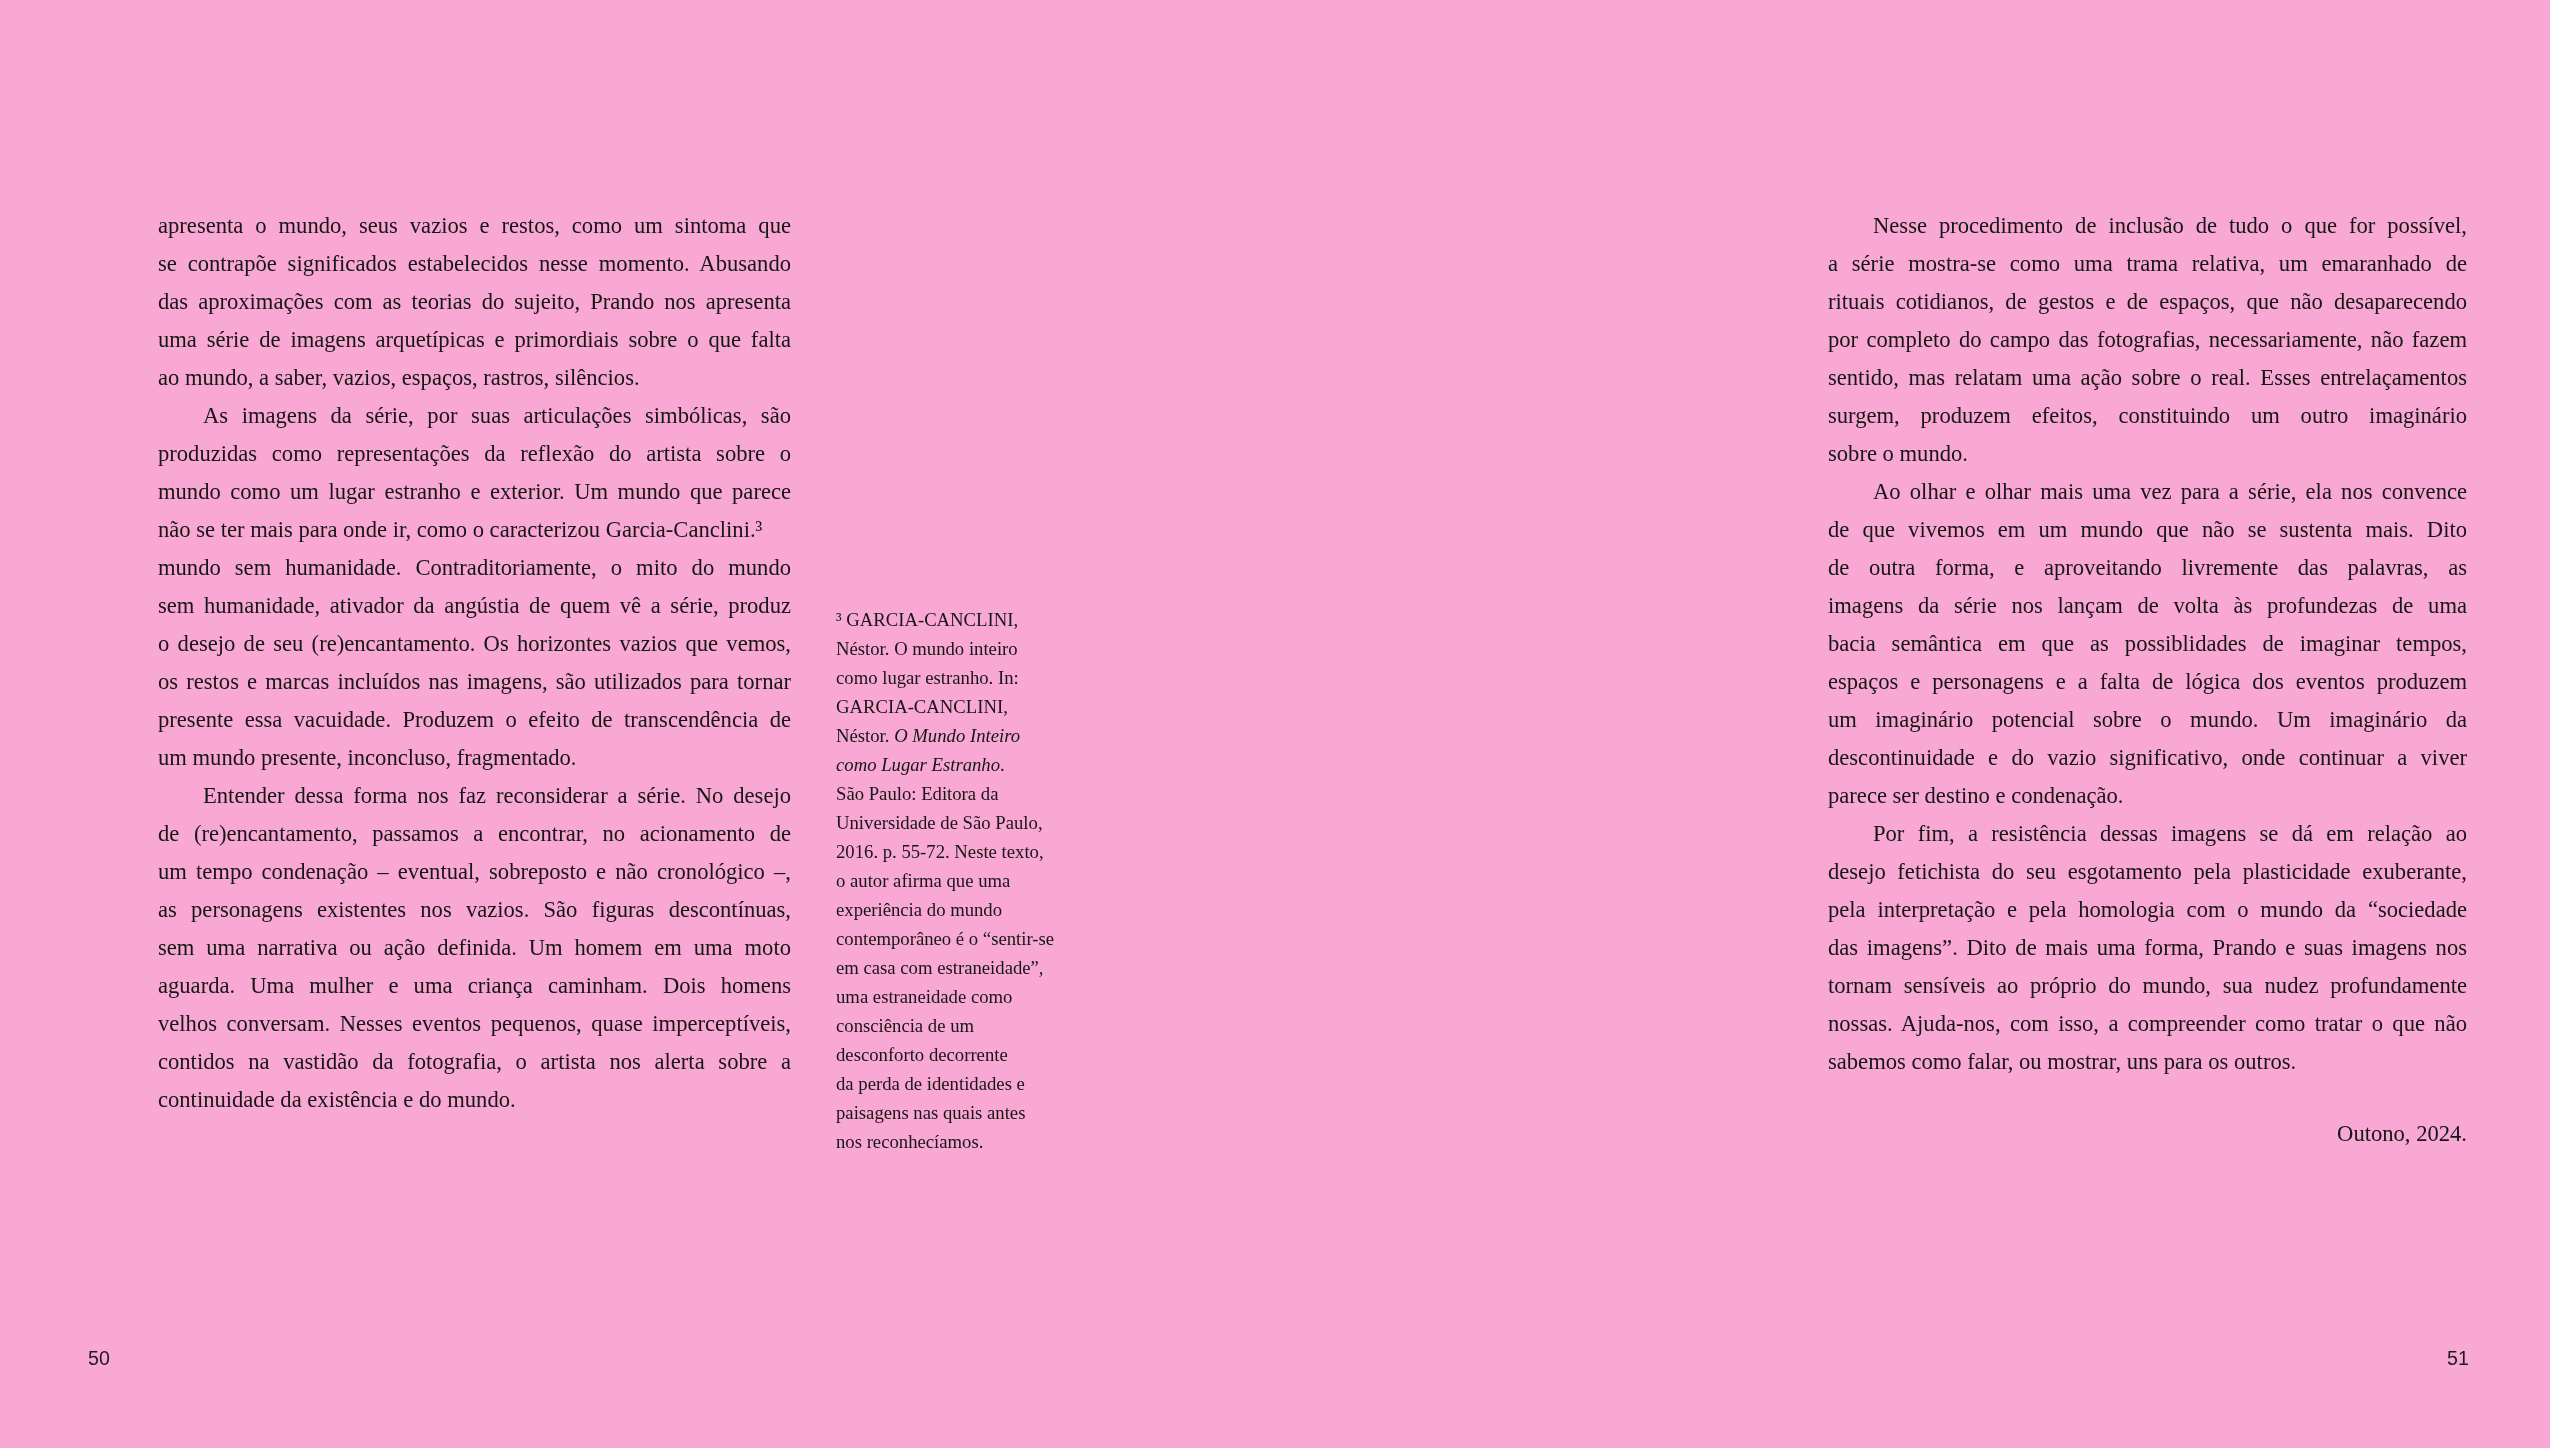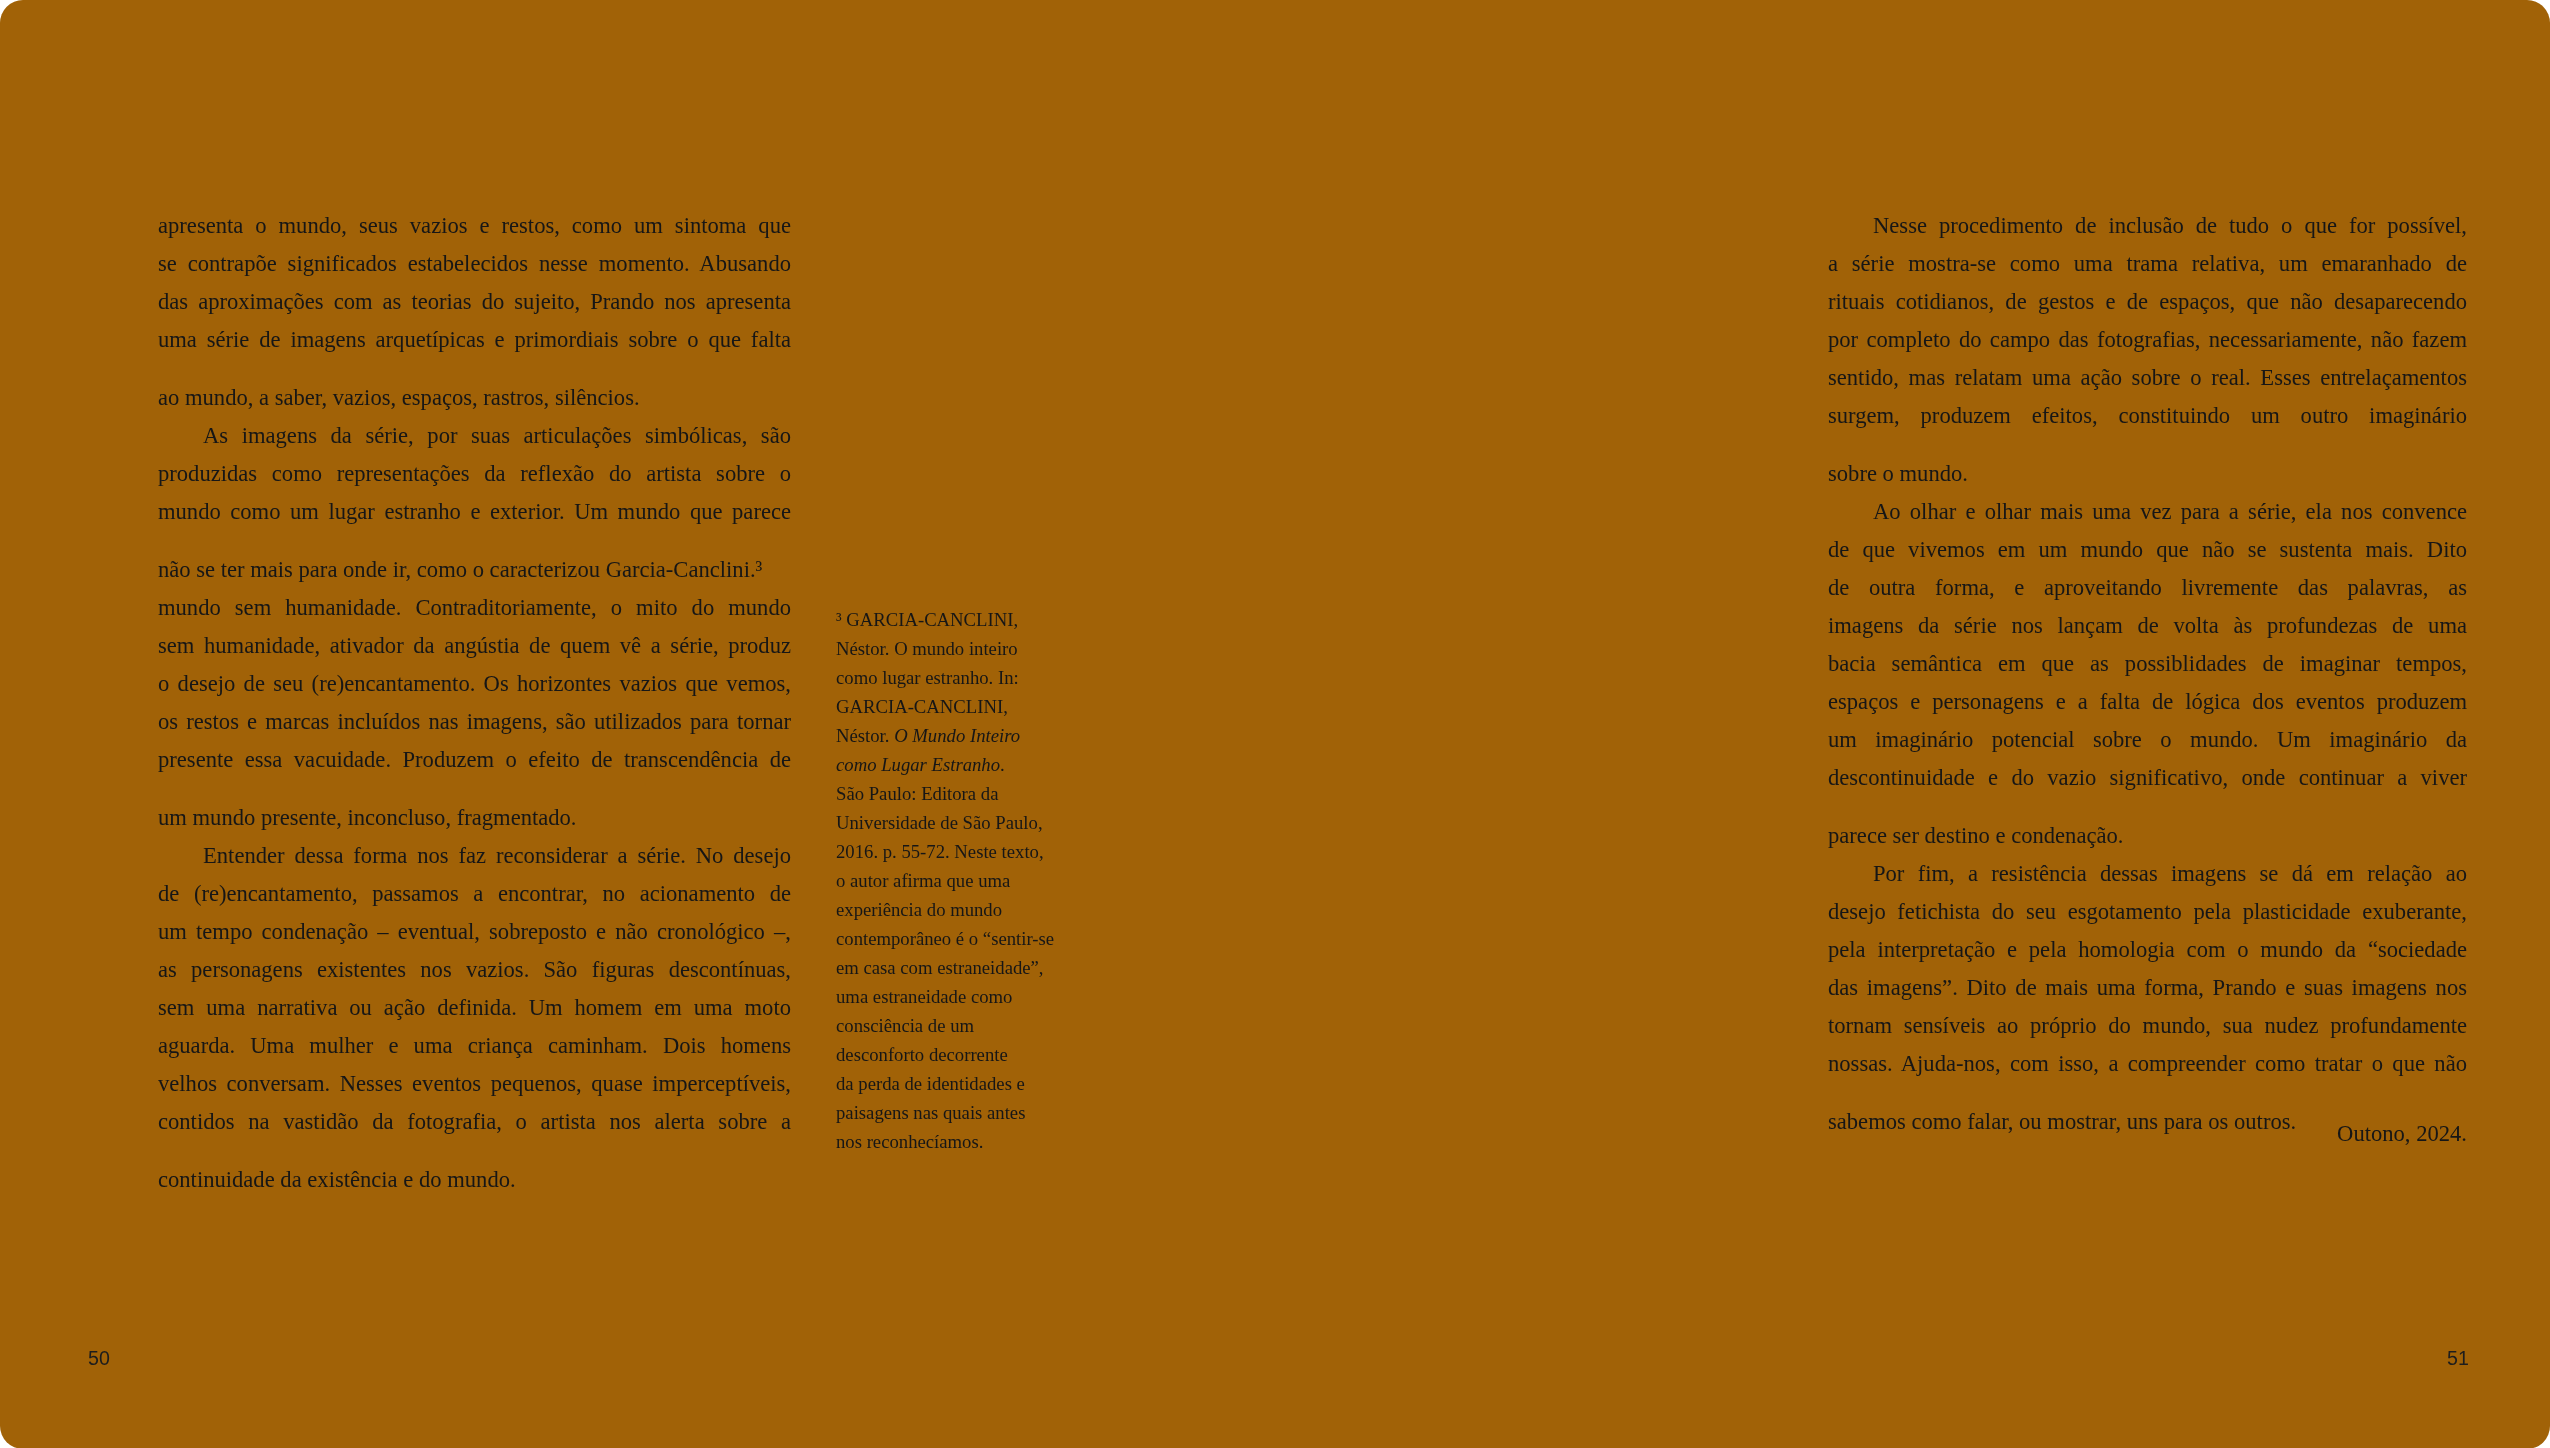--- a/index.html
+++ b/index.html
@@ -4,37 +4,36 @@
 <style>
   html, body {
     margin: 0;
     padding: 0;
     background: #ffffff;
   }
   #spread {
     position: relative;
     width: 2550px;
     height: 1449px;
-    background: #a16207;
+    background: #f9a8d4;
     overflow: hidden;
     font-family: "Liberation Serif", serif;
     color: #161616;
-    border-radius: 23px;
   }
   .column { position: absolute; }
 
   
   .line {
     font-size: 22.6px;
     line-height: 38px;
     text-align: justify;
     text-align-last: justify;
     white-space: nowrap;
   }
-  .line.para-end { text-align-last: left; margin-top: 20px; }
+  .line.para-end { text-align-last: left; }
   .line.indent { text-indent: 45px; }
 
   #left-column  { left: 158px;  top: 207px; width: 633px; }
   #right-column { left: 1828px; top: 207px; width: 639px; }
 
   
   #footnote-column { left: 836px; top: 605px; width: 304px; }
   .fn-line {
     font-size: 18.7px;
     line-height: 29px;

